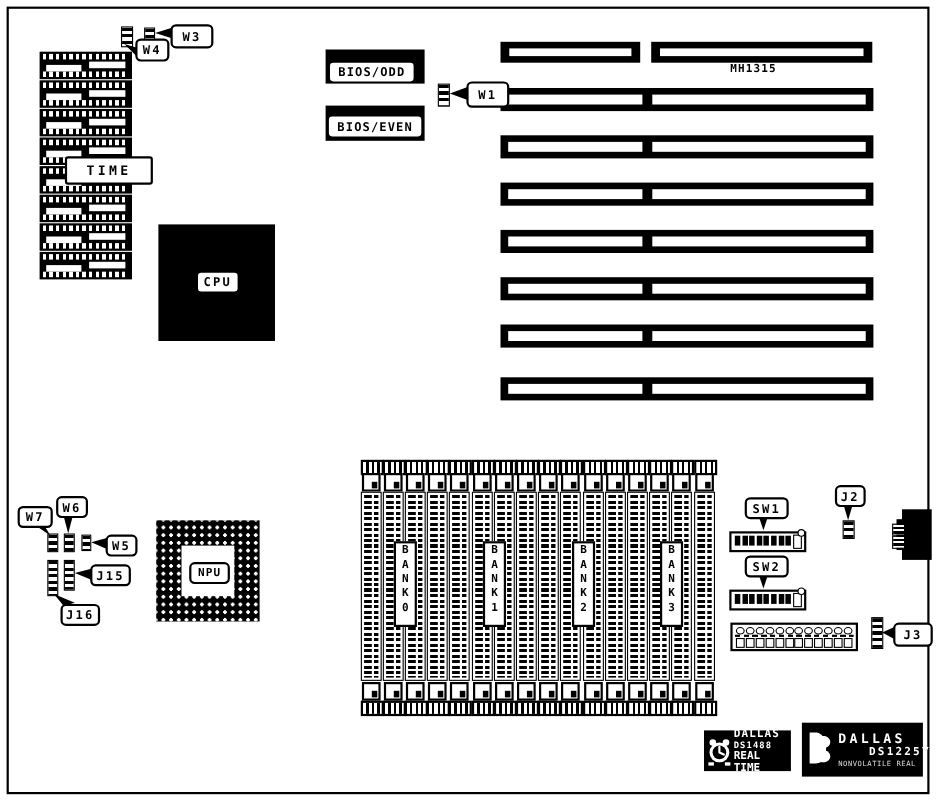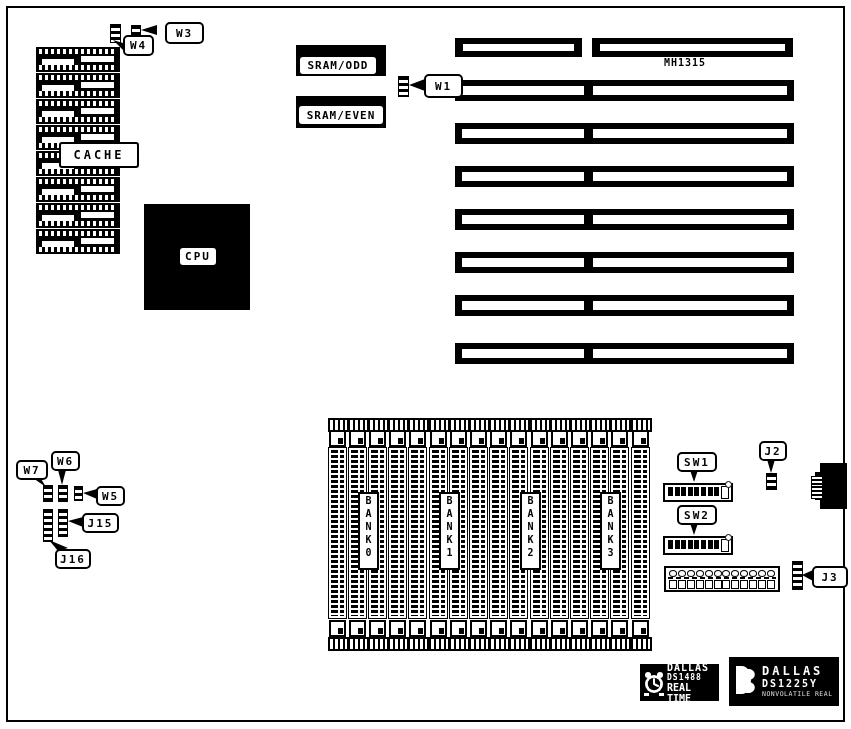--- a/index.html
+++ b/index.html
@@ -59,21 +59,21 @@
   
   .kbd-tab{position:absolute;border:1px solid #000;
            background:repeating-linear-gradient(180deg,#fff 0 2px,#000 2px 4px);}
   
   .dallas{position:absolute;background:#000;color:#fff;display:flex;align-items:center;z-index:10;}
   .dallas .txt{display:flex;flex-direction:column;justify-content:center;}
   .d1-l1{font-size:10px;font-weight:bold;letter-spacing:1px;line-height:11px;}
   .d1-l2{font-size:8px;font-weight:bold;letter-spacing:1px;line-height:9px;}
   .d1-l3{font-size:10px;font-weight:bold;line-height:11px;}
   .d2-l1{font-size:12px;font-weight:bold;letter-spacing:3px;line-height:13px;}
-  .d2-l2{font-size:10px;font-weight:bold;letter-spacing:2px;line-height:12px;}
+  .d2-l2{font-size:10px;font-weight:bold;letter-spacing:2px;line-height:12px;margin-left:28px;}
   .d2-l3{font-size:6.5px;letter-spacing:.5px;line-height:9px;opacity:.85;}
   svg{display:block;}
 </style>
 </head>
 <body>
 
 <div id="board">
   <div class="frame"></div>
 
   <div id="cache-rows">
@@ -119,29 +119,29 @@
         <div class="bar" style="left: 6px; width: 32px; top: 12px;"></div>
         <div class="bar" style="left: 45px; width: 33px; top: 9px;"></div>
       </div>
       <div class="chip-row" style="top: 229px;">
         <div class="pins" style="top: 2px;"></div>
         <div class="pins" style="bottom: 2px;"></div>
         <div class="bar" style="left: 6px; width: 32px; top: 12px;"></div>
         <div class="bar" style="left: 45px; width: 33px; top: 9px;"></div>
       </div>
     </div>
-  <div class="boxlabel" style="left:59px;top:142px;width:76px;height:22px;font-size:12px;letter-spacing:3px;">CACHE</div>
+  <div class="boxlabel" style="left:59px;top:142px;width:76px;height:22px;font-size:12px;letter-spacing:3px;">TIME</div>
 
   <div class="blk" style="left:144px;top:204px;width:106px;height:106px;"></div>
   <div class="whitelabel" style="left:180px;top:248px;width:36px;height:17px;font-size:11px;letter-spacing:2px;">CPU</div>
 
   <div class="blk" style="left:296px;top:45px;width:90px;height:31px;"></div>
-  <div class="whitelabel" style="left:300px;top:57px;width:76px;height:17px;font-size:11px;letter-spacing:1px;">SRAM/ODD</div>
+  <div class="whitelabel" style="left:300px;top:57px;width:76px;height:17px;font-size:11px;letter-spacing:1px;">BIOS/ODD</div>
   <div class="blk" style="left:296px;top:96px;width:90px;height:32px;"></div>
-  <div class="whitelabel" style="left:299px;top:106px;width:84px;height:18px;font-size:11px;letter-spacing:1px;">SRAM/EVEN</div>
+  <div class="whitelabel" style="left:299px;top:106px;width:84px;height:18px;font-size:11px;letter-spacing:1px;">BIOS/EVEN</div>
 
   <div id="slot-area">
       <div class="slot" style="left: 455px; top: 38px; width: 127px; height: 19px;">
         <div class="sbar" style="left: 8px; width: 111px; top: 6px; bottom: 6px;"></div>
       </div>
       <div class="slot" style="left: 592px; top: 38px; width: 201px; height: 19px;">
         <div class="sbar" style="left: 8px; width: 185px; top: 6px; bottom: 6px;"></div>
       </div>
       <div class="slot" style="left: 455px; top: 80px; width: 339px; height: 21px;">
         <div class="sbar" style="left: 7px; width: 122px; top: 6px; bottom: 6px;"></div>
@@ -382,20 +382,24 @@
 N
 K
 2</div>
       <div class="banklbl" style="left: 600px; top: 492px; width: 17px; height: 74px;">B
 A
 N
 K
 3</div>
     </div>
 
+  <div id="npu">
+    <div class="center"></div>
+    <div class="lbl">NPU</div>
+  </div>
 
   <div class="dipsw" style="left:663px;top:483px;">
       <div class="sq" style="left: 3px;"></div>
       <div class="sq" style="left: 9.6px;"></div>
       <div class="sq" style="left: 16.2px;"></div>
       <div class="sq" style="left: 22.8px;"></div>
       <div class="sq" style="left: 29.4px;"></div>
       <div class="sq" style="left: 36px;"></div>
       <div class="sq" style="left: 42.6px;"></div>
       <div class="sq" style="left: 49.2px;"></div>
@@ -499,21 +503,21 @@
 <div class="jumper" style="left: 110px; top: 24px; width: 9px; height: 17px;"></div>
     <div class="jumper" style="left: 131px; top: 25px; width: 8px; height: 13px;"></div>
     <div class="jumper" style="left: 398px; top: 76px; width: 9px; height: 19px;"></div>
     <div class="jumper" style="left: 43px; top: 485px; width: 8px; height: 15px;"></div>
     <div class="jumper" style="left: 58px; top: 485px; width: 8px; height: 15px;"></div>
     <div class="jumper" style="left: 74px; top: 486px; width: 7px; height: 13px;"></div>
     <div class="jumper" style="left: 58px; top: 509px; width: 8px; height: 26px;"></div>
     <div class="jumper" style="left: 43px; top: 509px; width: 8px; height: 31px;"></div>
     <div class="jumper" style="left: 766px; top: 473px; width: 9px; height: 15px;"></div>
     <div class="jumper" style="left: 792px; top: 561px; width: 9px; height: 27px;"></div>
-    <div class="callout" style="left: 165px; top: 22px; width: 35px; height: 18px;">W3</div>
+    <div class="callout" style="left: 155px; top: 22px; width: 35px; height: 18px;">W3</div>
     <div class="callout" style="left: 123px; top: 35px; width: 27px; height: 17px;">W4</div>
     <div class="callout" style="left: 424px; top: 74px; width: 35px; height: 20px;">W1</div>
     <div class="callout" style="left: 16px; top: 460px; width: 28px; height: 16px;">W7</div>
     <div class="callout" style="left: 51px; top: 451px; width: 25px; height: 16px;">W6</div>
     <div class="callout" style="left: 96px; top: 486px; width: 25px; height: 16px;">W5</div>
     <div class="callout" style="left: 82px; top: 513px; width: 33px; height: 16px;">J15</div>
     <div class="callout" style="left: 55px; top: 549px; width: 32px; height: 16px;">J16</div>
     <div class="callout" style="left: 677px; top: 452px; width: 36px; height: 16px;">SW1</div>
     <div class="callout" style="left: 677px; top: 505px; width: 36px; height: 16px;">SW2</div>
     <div class="callout" style="left: 759px; top: 441px; width: 24px; height: 16px; text-align: right;">J2</div>

